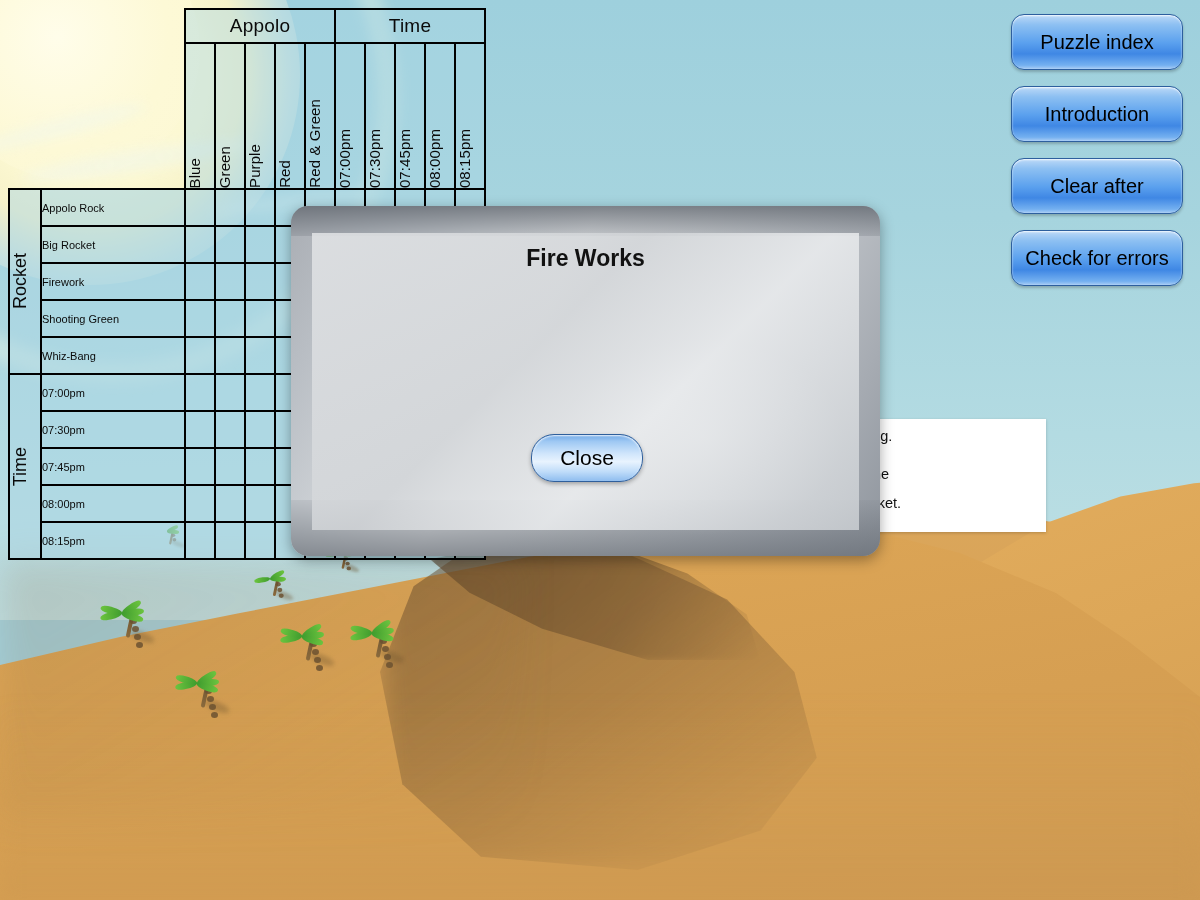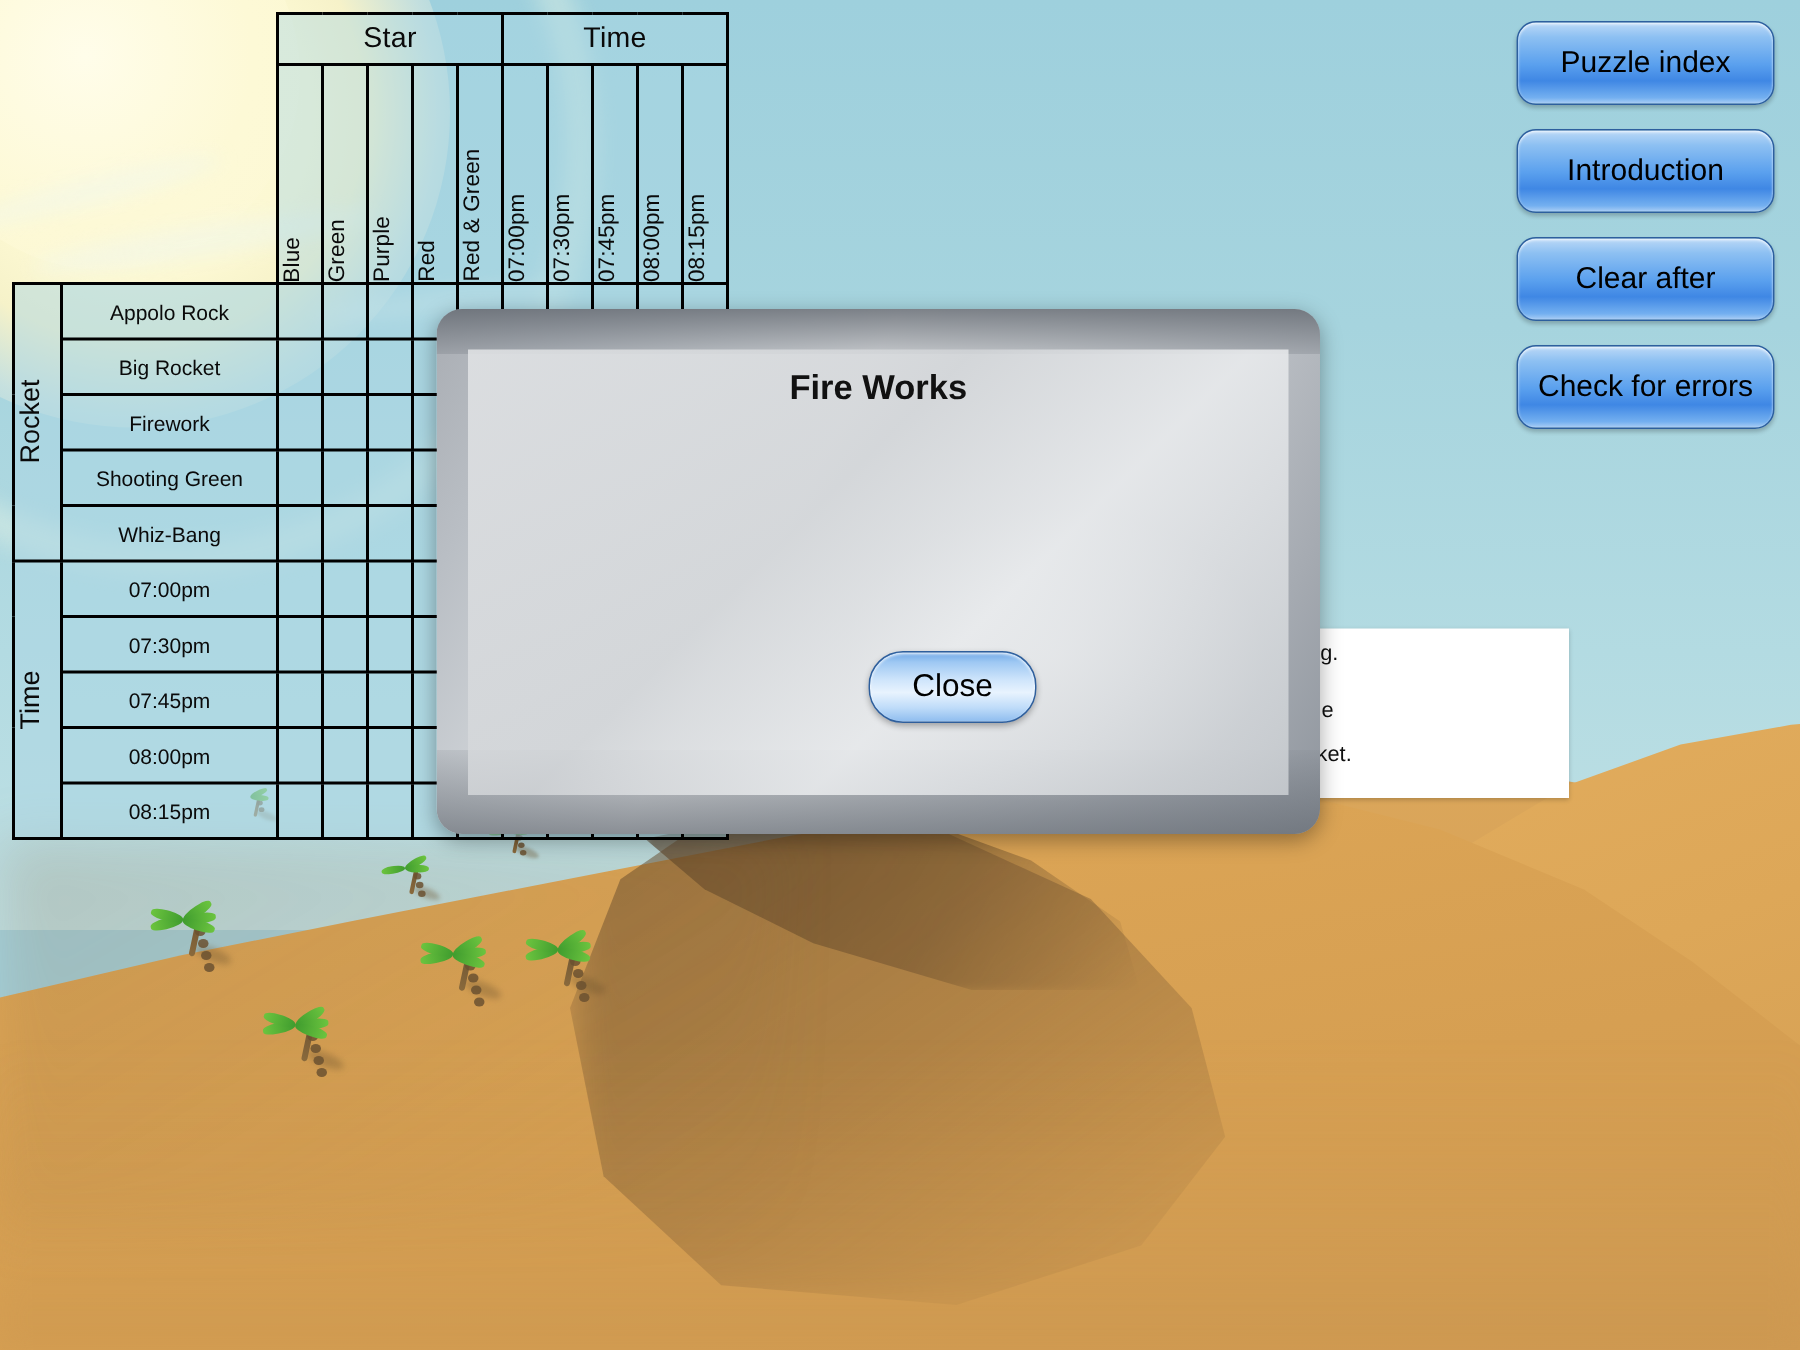--- a/index.html
+++ b/index.html
@@ -112,21 +112,21 @@
   }
   .sidecat{
     width:30px;text-align:center;vertical-align:middle;
     background:rgba(171,214,228,0.50) !important;
   }
   .sidecat span{
     display:block;writing-mode:vertical-rl;transform:rotate(180deg);
     font-size:18px;white-space:nowrap;
   }
   .rowlab{
-    width:142px;height:35px;font-size:14px;padding-left:8px;text-align:center;
+    width:142px;height:35px;font-size:11px;padding-left:8px;text-align:left;
     white-space:nowrap;
   }
   td.cell{width:28px;height:35px;}
 
   
   #side-buttons{position:absolute;left:1011px;top:14px;width:170px;}
   .btn-blue{
     display:block;width:170px;height:54px;margin-bottom:16px;
     border-radius:13px;border:1px solid #2d5f9e;
     background:linear-gradient(180deg,#bcd9f7 0%,#8dc0f2 18%,#5aa0ee 52%,#3f87e4 72%,#74b0f0 93%,#a9cdf5 100%);
@@ -175,21 +175,21 @@
     text-align:center;font-size:23px;font-weight:bold;color:#111;margin:2px 0 10px 0;
   }
   #dialog-inner p{
     margin:0 0 14px 0;font-size:14.5px;line-height:18px;color:#141414;
   }
   #close-button{
     position:absolute;left:240px;top:228px;width:110px;height:46px;
     border-radius:23px;border:1px solid #2f5f9c;
     background:linear-gradient(180deg,#6fa7e6 0%,#9ec8f3 14%,#cfe5fb 40%,#e8f3fe 58%,#bfdcf9 80%,#8fbdef 100%);
     box-shadow:inset 0 1px 2px rgba(255,255,255,.9), 0 2px 4px rgba(0,0,0,.3);
-    color:#000;font-size:21px;line-height:46px;text-align:center;cursor:pointer;margin-left:48px;
+    color:#000;font-size:21px;line-height:46px;text-align:center;cursor:pointer;
   }
 </style>
 </head>
 <body>
 
 <div id="scene">
   <div class="sky"></div>
   <div class="sun-ring"></div>
   <div class="sun-glow"></div>
   <div class="sun-core"></div>
@@ -299,21 +299,21 @@
     <div class="frond" style="transform:rotate(6deg)"></div>
   </div>
 </div>
 
 <div id="grid-wrap">
   <table class="pg">
     <tbody>
         <tr>
       <td class="sp-corner"></td>
       <td class="sp-corner"></td>
-      <td class="grp-head" colspan="5">Star</td>
+      <td class="grp-head" colspan="5">Appolo</td>
       <td class="grp-head" colspan="5">Time</td>
     </tr>
     <tr>
       <td class="sp-corner"></td>
       <td class="sp-corner"></td>
       <td class="vhead">
             <span>Blue</span>
           </td>
       <td class="vhead">
             <span>Green</span>

